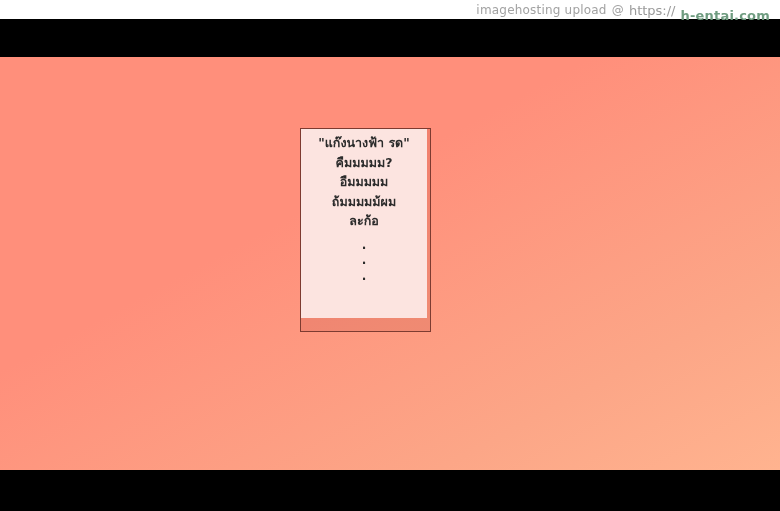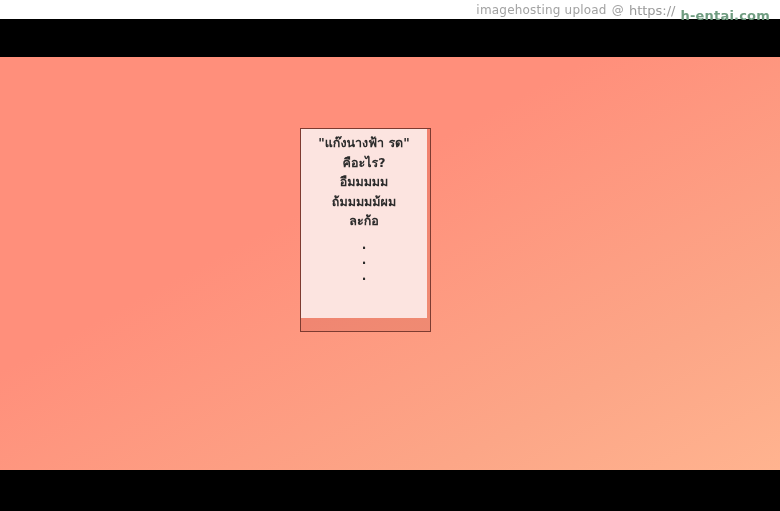--- a/index.html
+++ b/index.html
@@ -60,21 +60,21 @@
   <span class="hdr-proto">https://</span>
   <span class="hdr-brand">h-entai.com</span>
 </div>
 
 <div class="bar-top"></div>
 
 <div class="hosted-image">
   <div class="textbox-outer">
     <div class="textbox-inner">
         <div class="tb-line">"แก๊งนางฟ้า รด"</div>
-        <div class="tb-line">คือะไร?</div>
+        <div class="tb-line">คืมมมมม?</div>
         <div class="tb-line">อืมมมมม</div>
         <div class="tb-line">ถ้มมมมม้ผม</div>
         <div class="tb-line">ละก้อ</div>
         <div class="tb-line dot first-dot">.</div>
         <div class="tb-line dot">.</div>
         <div class="tb-line dot">.</div>
       </div>
   </div>
 </div>
 

